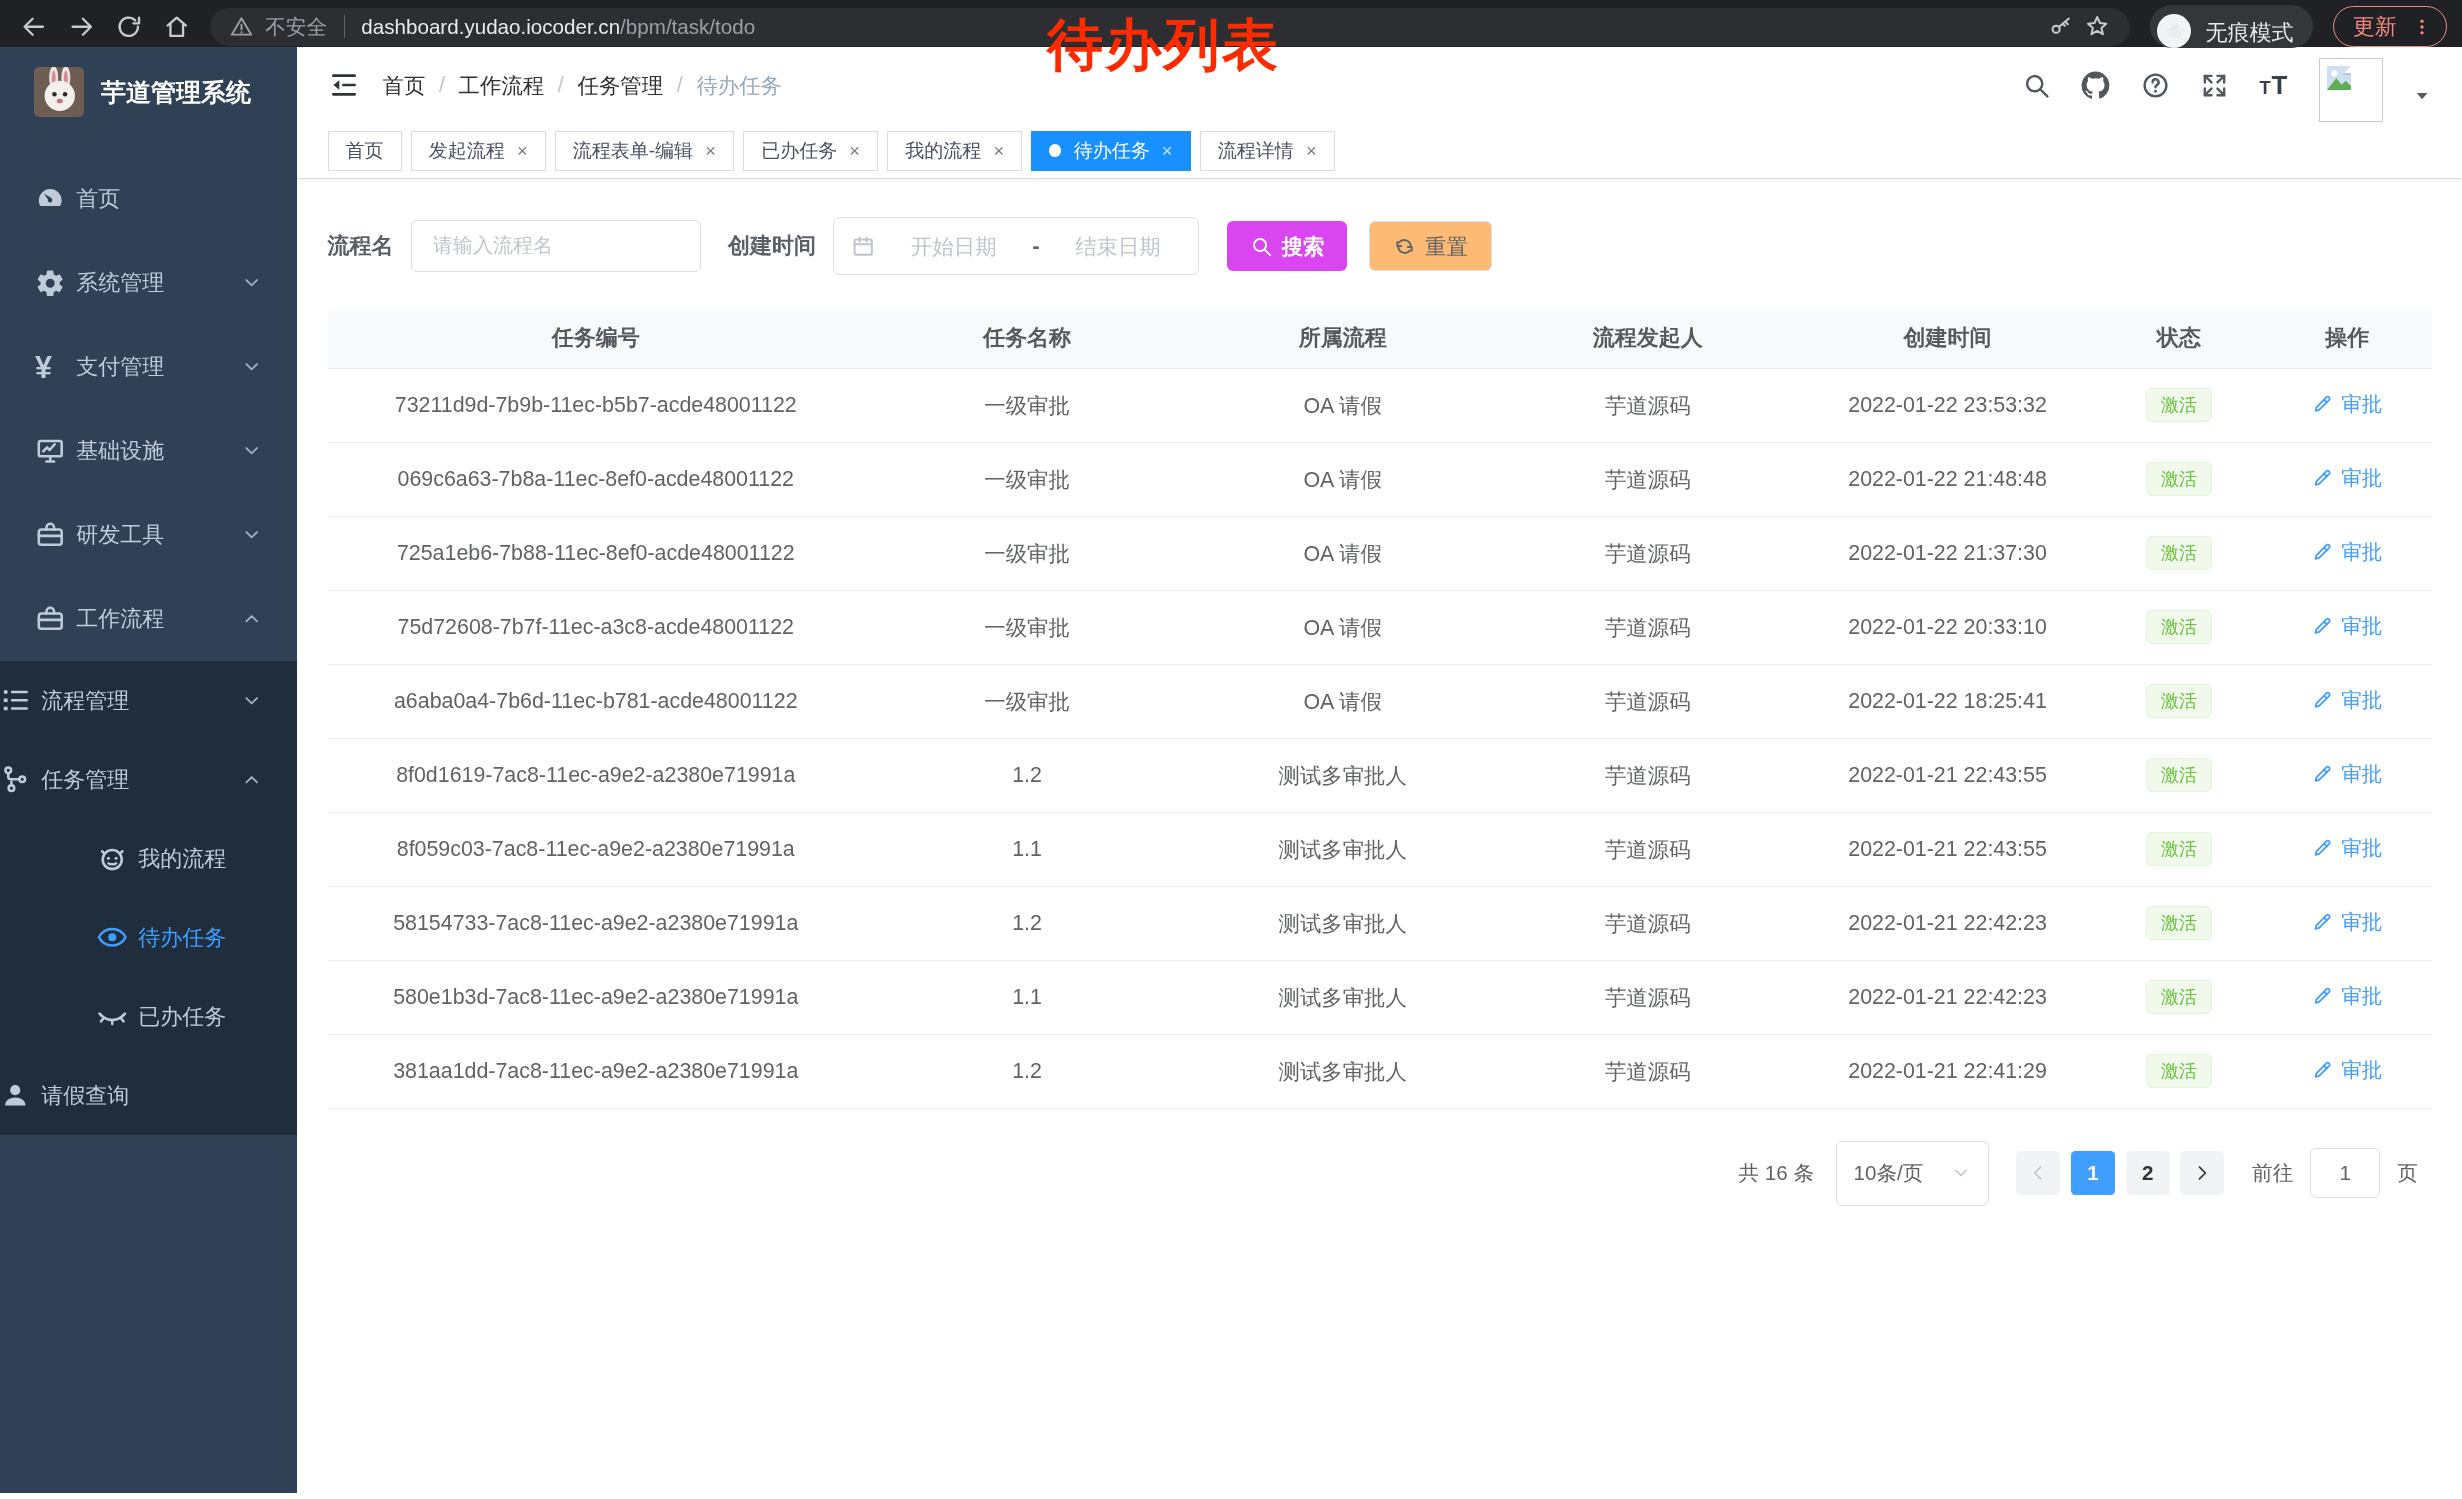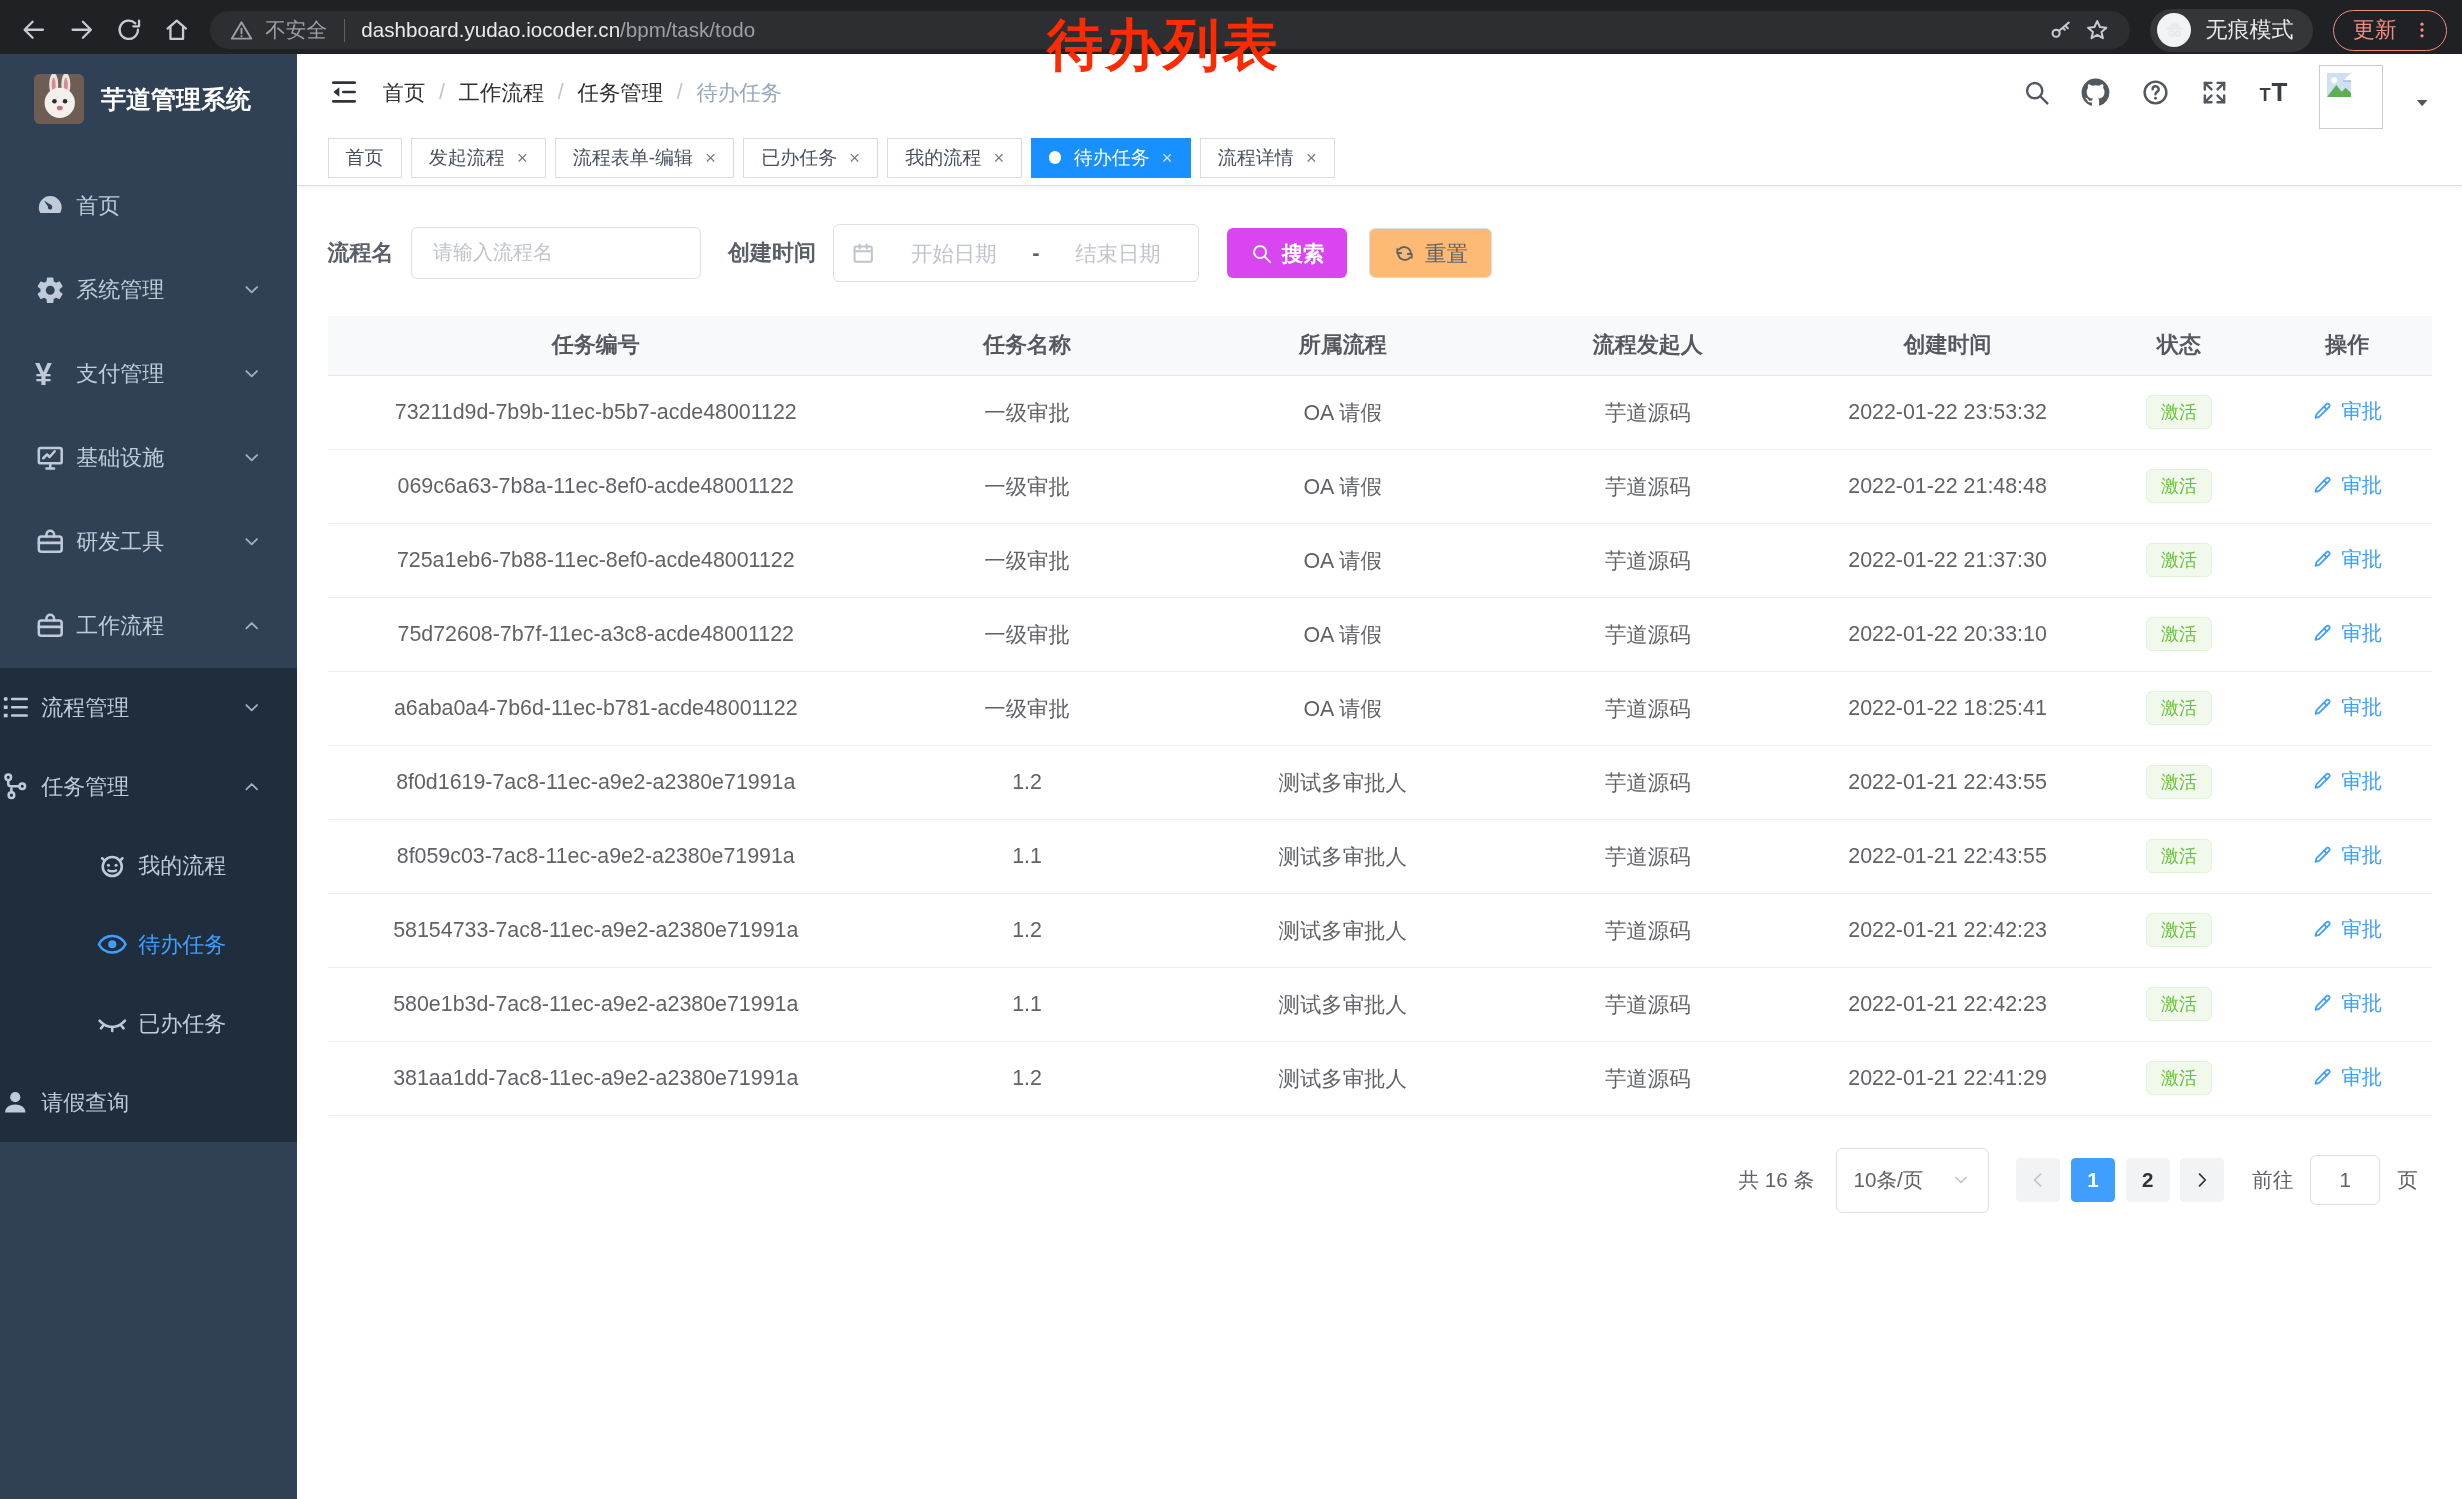--- a/index.html
+++ b/index.html
@@ -2,33 +2,33 @@
 <html style="font-size:12.2px"><head>
 <meta charset="utf-8">
 <style>
   * { margin:0; padding:0; box-sizing:border-box; }
   body { width:2462px; height:1500px; overflow:hidden; background:#fff;
          font-family:"Liberation Sans","DejaVu Sans",sans-serif; }
   svg { display:block; }
   [data-icon] svg { width:100%; height:100%; }
 
   
-  .browser { height:54px; background:#202124; display:flex; align-items:center;
+  .browser { height:47px; background:#202124; display:flex; align-items:center;
              padding:10.7px 15.3px 4.6px 20px; gap:20px; position:relative; }
   .b-ico { width:27.5px; height:27.5px; color:#c7cbd1; cursor:pointer; flex:none; }
   .url-bar { flex:1; height:38px; background:#2d2e31; border-radius:19px;
              display:flex; align-items:center; padding:0 20px; gap:12.2px; min-width:0; cursor:text; }
   .url-warn { width:23px; height:23px; color:#9aa0a6; flex:none; }
   .url-sec { color:#9aa0a6; font-size:20.6px; }
   .url-div { width:0.8px; height:23px; background:#5f6368; margin:0 4.6px; }
   .url-text { font-size:20.6px; color:#e8eaed; white-space:nowrap; overflow:hidden; }
   .url-text .path { color:#9aa0a6; }
   .url-spacer { flex:1; }
   .chip-incog { height:43px; background:#35363a; border-radius:21.4px; display:flex;
-                align-items:center; gap:14px; padding:0 20px 0 7.6px; flex:none; cursor:default; }
+                align-items:flex-end; gap:14px; padding:0 20px 0 7.6px; flex:none; cursor:default; }
   .incog-circle { width:34px; height:34px; border-radius:50%; background:#f1f3f4;
                   color:#202124; padding:5.3px; }
   .chip-incog span { color:#e8eaed; font-size:22px; }
   .chip-update { height:41px; border:1.5px solid #f28b82; border-radius:20.6px; display:flex;
                  align-items:center; gap:15.3px; padding:0 13.7px 0 18.3px; flex:none; cursor:pointer; }
   .chip-update span { color:#f28b82; font-size:22px; }
   .dots-v { width:20px; height:26px; color:#f28b82; }
 
   .annotation { position:absolute; left:1047px; top:7.6px; z-index:99;
                 font-size:56px; font-weight:700; color:#fe2b00; letter-spacing:2.3px;

